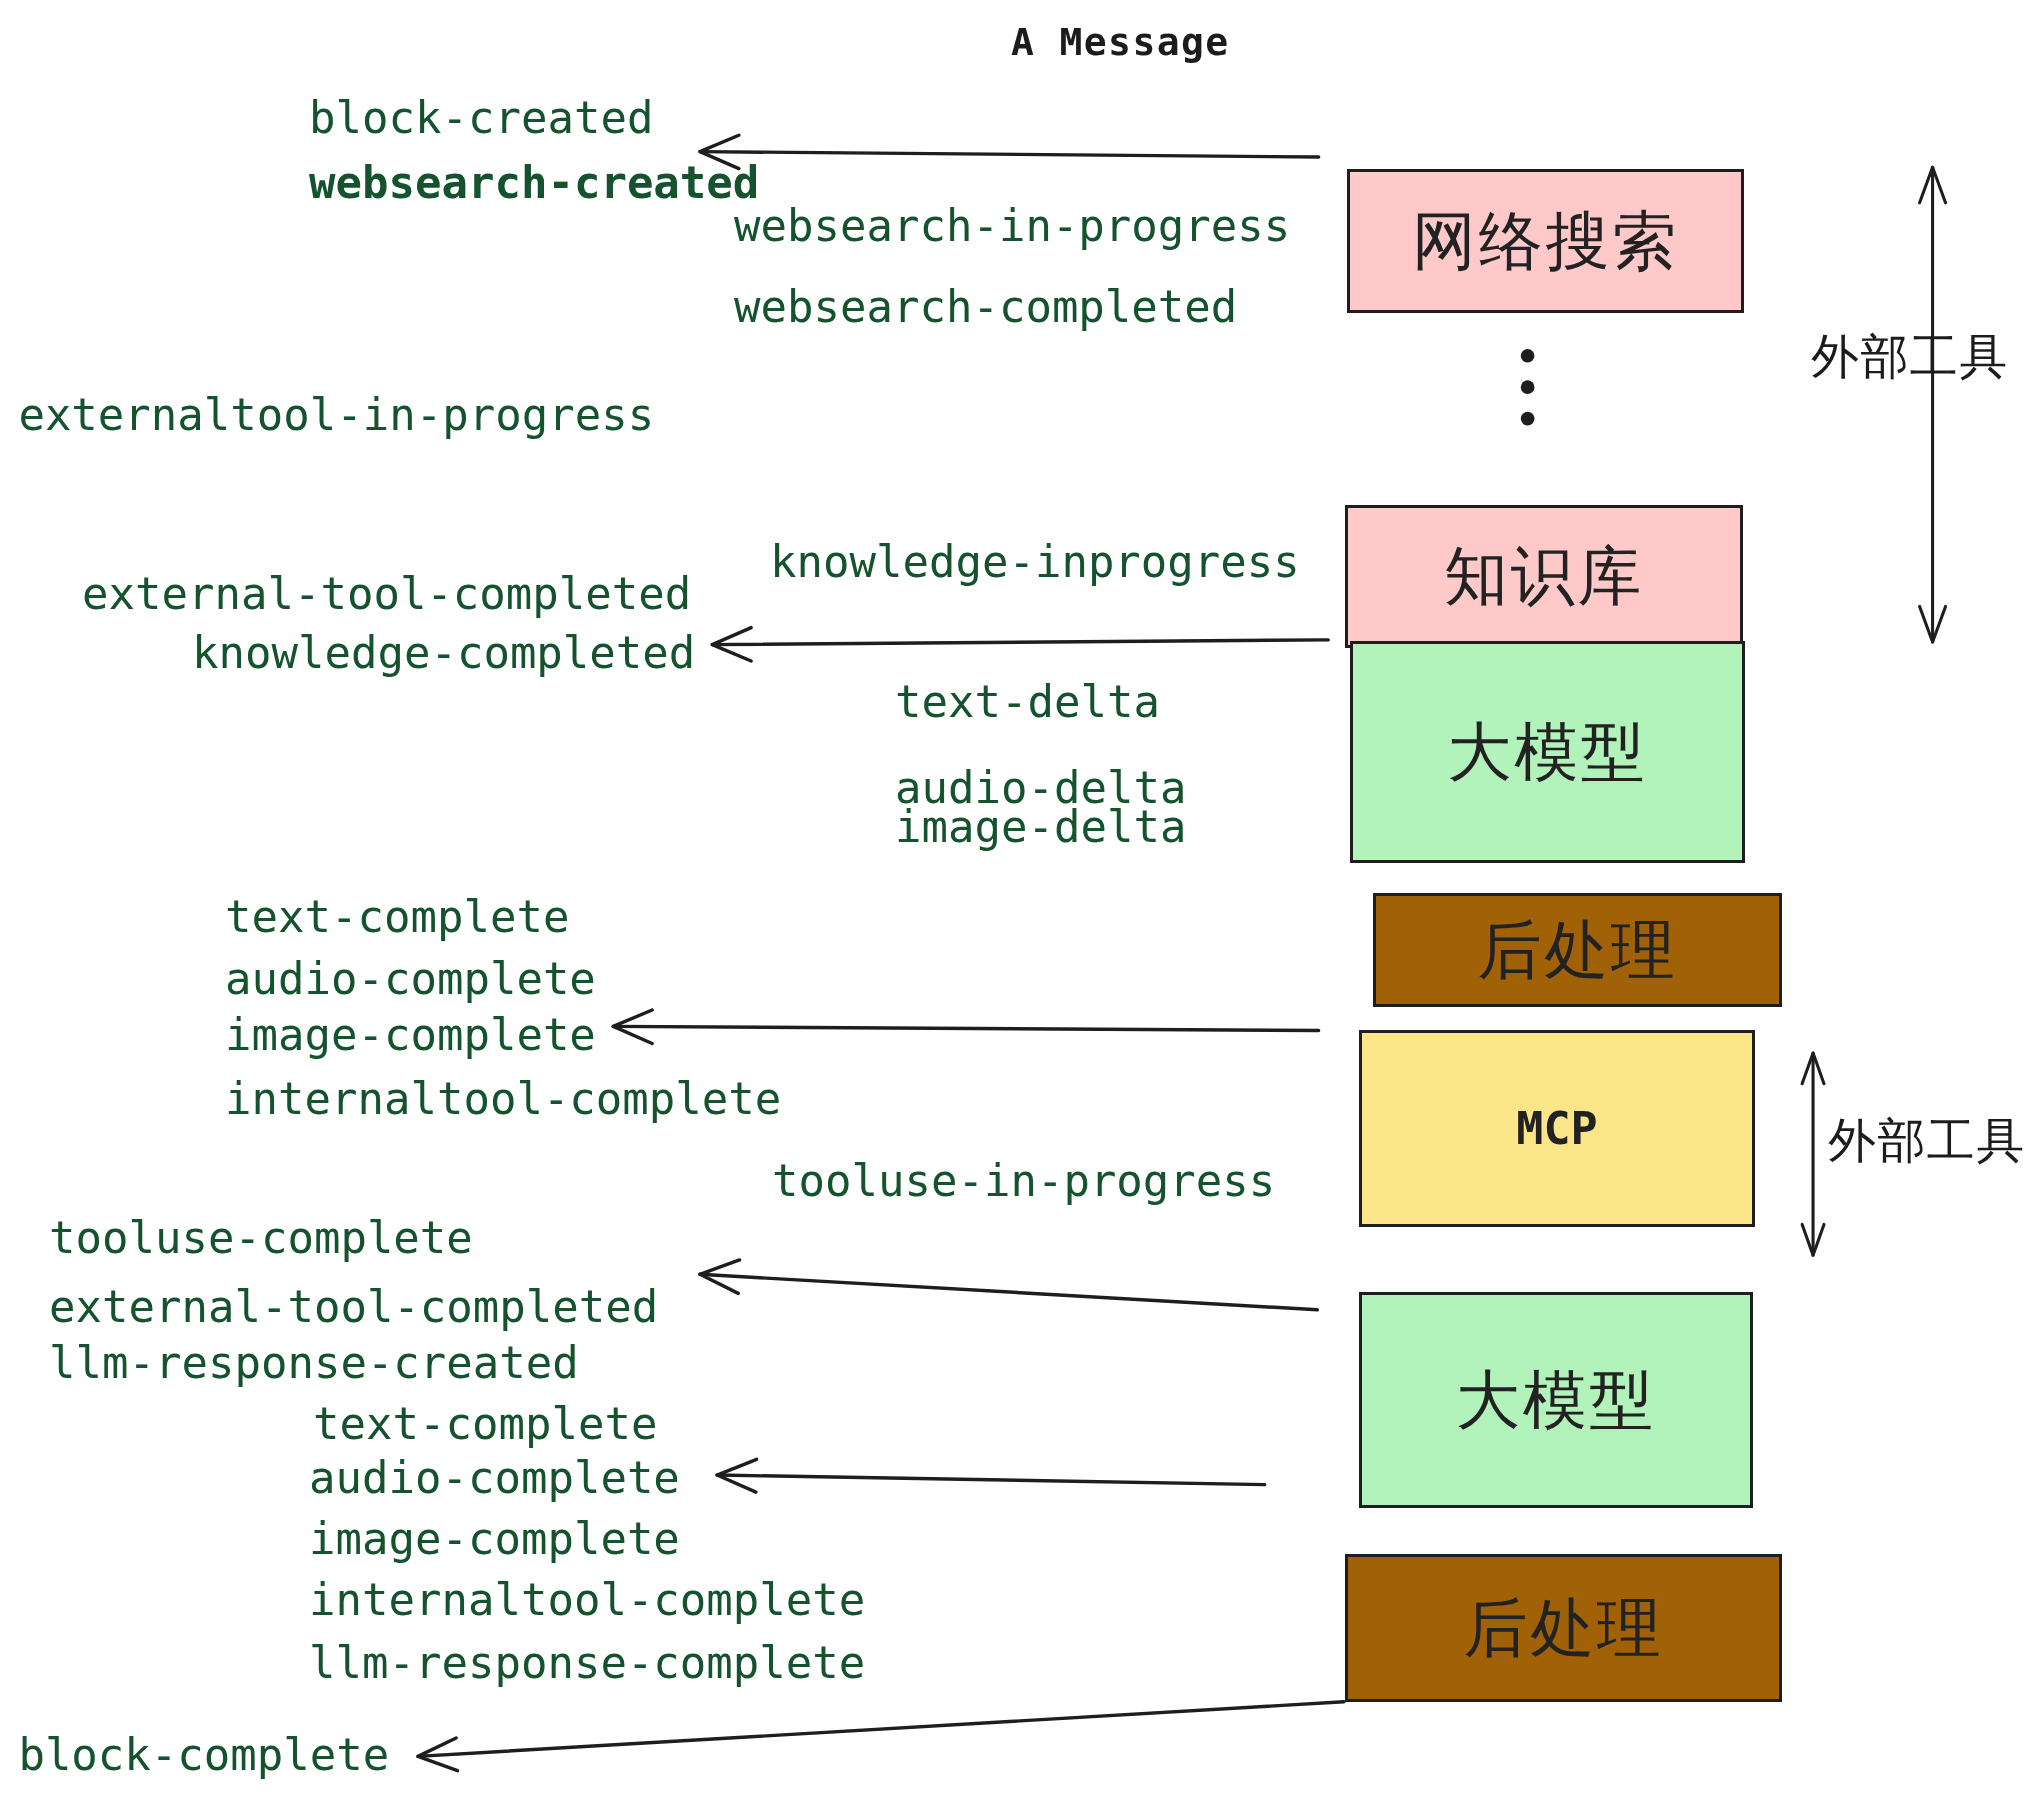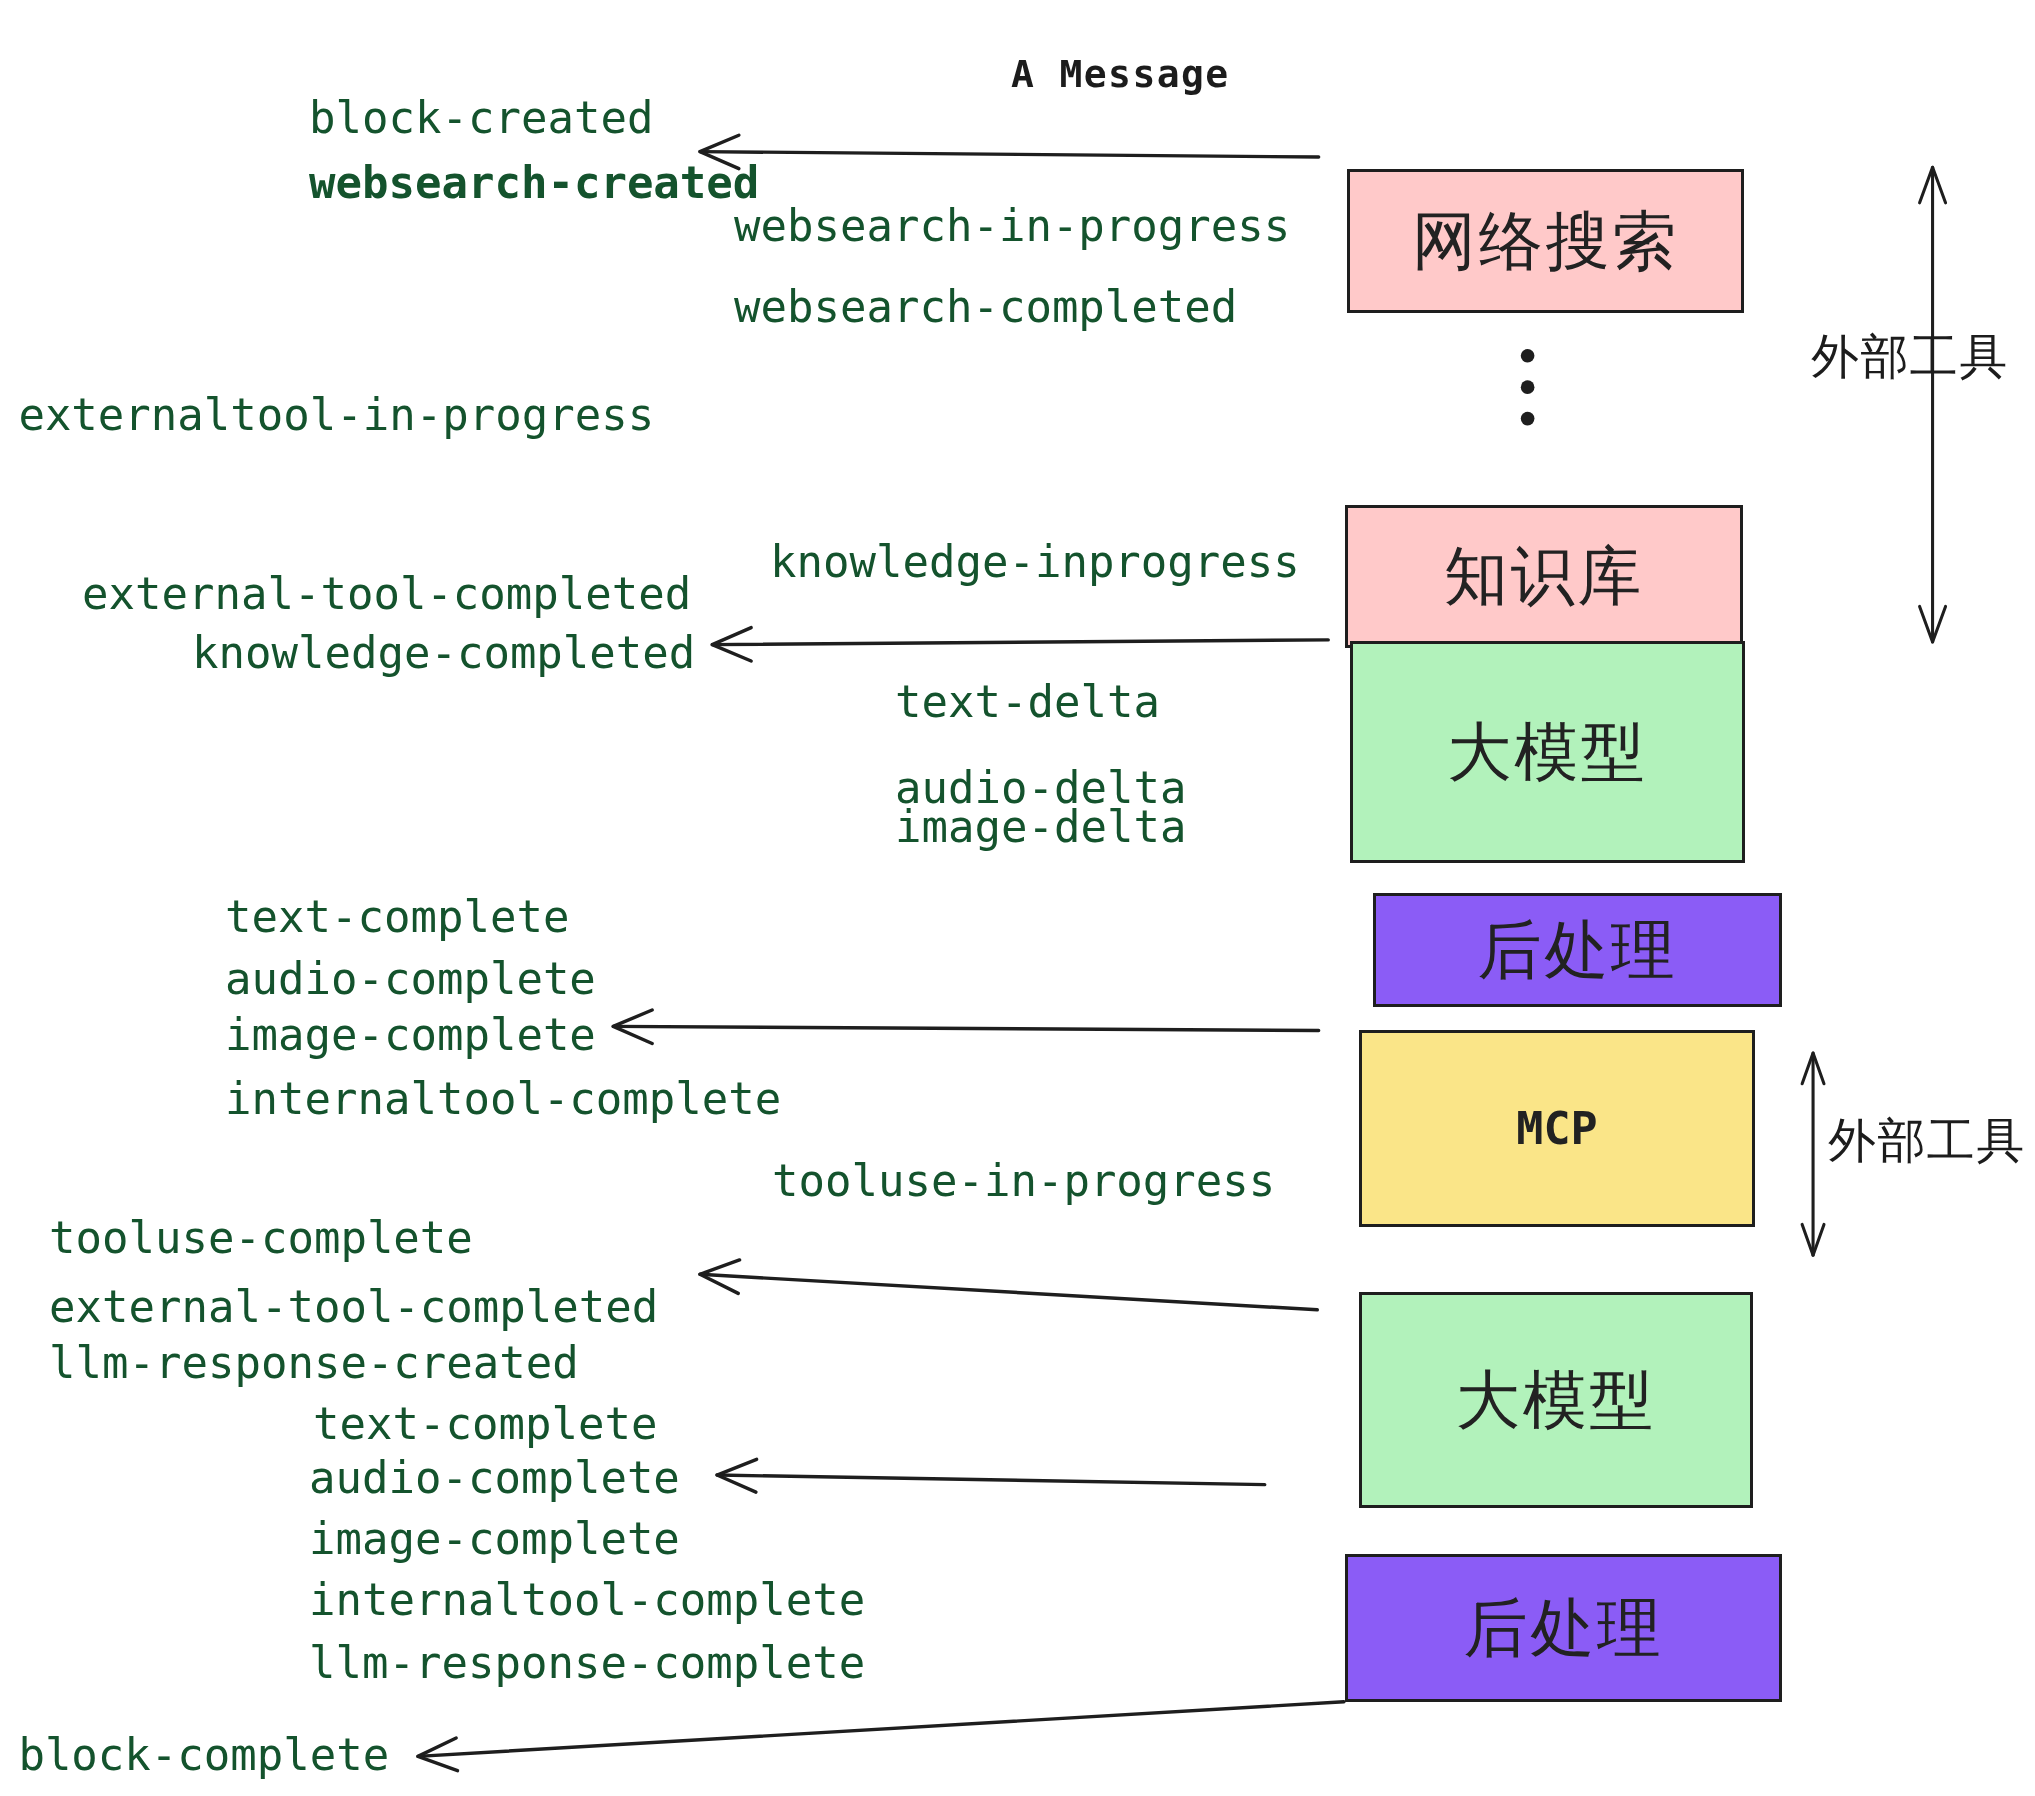--- a/index.html
+++ b/index.html
@@ -22,21 +22,20 @@
     color:#14532d;
   }
   .title{
     position:absolute;
     font-size:38px;
     line-height:38px;
     font-weight:bold;
     letter-spacing:1.4px;
     white-space:nowrap;
     color:#1c1c1c;
-    margin-top:32px;
   }
   .box{
     position:absolute;
     border:3.4px solid #1e1e1e;
     display:flex;
     align-items:center;
     justify-content:center;
     box-sizing:border-box;
   }
   .box .cjk{
@@ -51,21 +50,21 @@
     font-family:"DejaVu Sans Mono", monospace;
     font-weight:bold;
     font-size:45px;
     line-height:45px;
     color:#222222;
     white-space:nowrap;
   }
   .pink{background:#FFC9C9;}
   .green{background:#B2F2BB;}
   .yellow{background:#FAE588;}
-  .white{background:#8b5cf6;}
+  .white{background:#a16207;}
   .side-label{
     position:absolute;
     font-family:"Liberation Sans", sans-serif;
     font-size:48px;
     line-height:48px;
     color:#1c1c1c;
     letter-spacing:1.4px;
     white-space:nowrap;
   }
   svg{display:block;}

